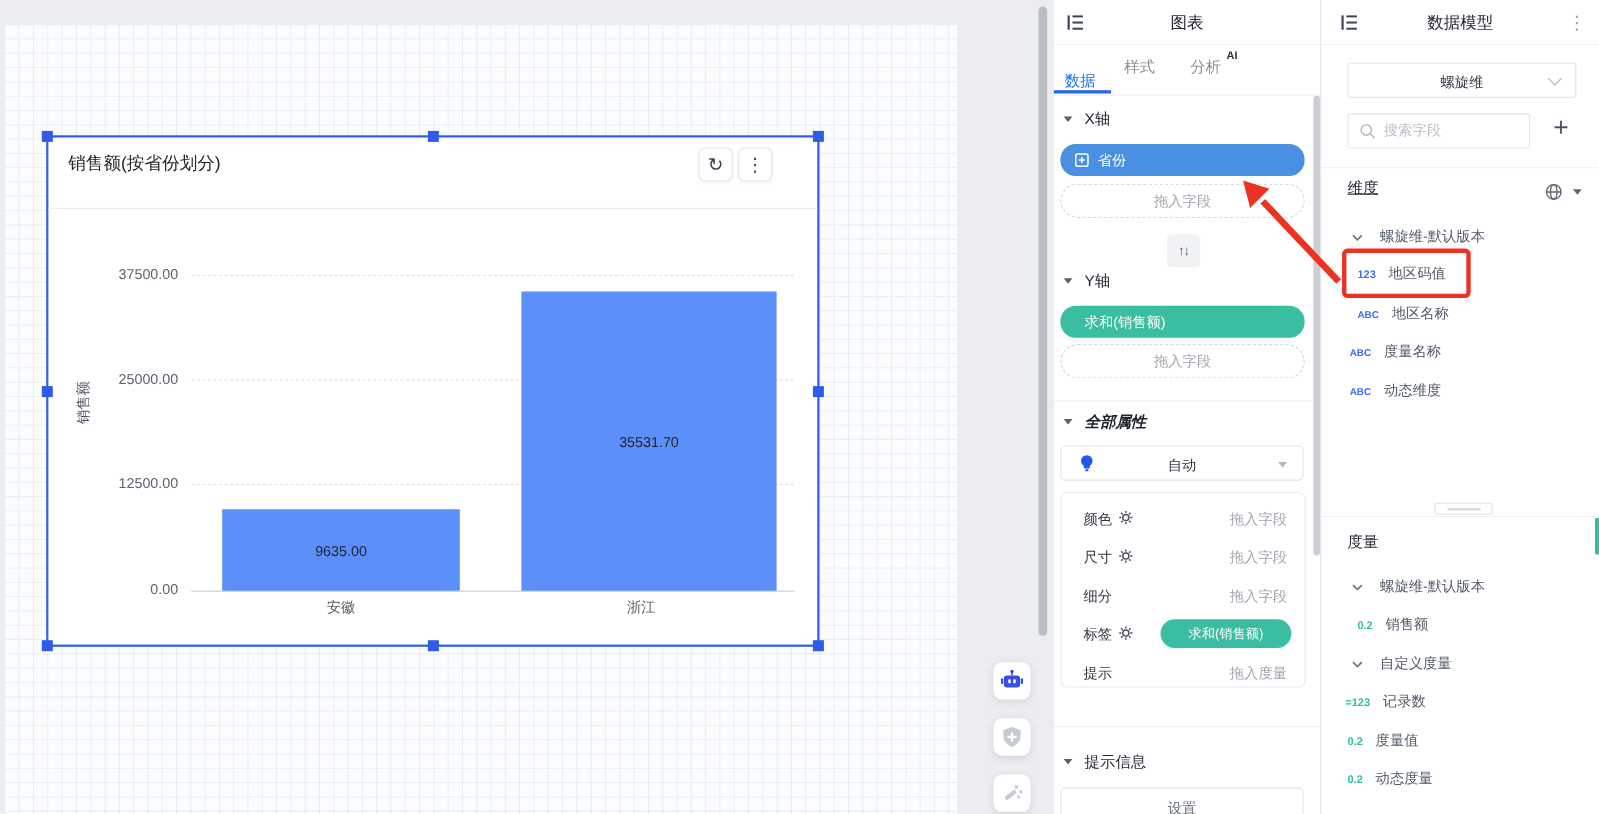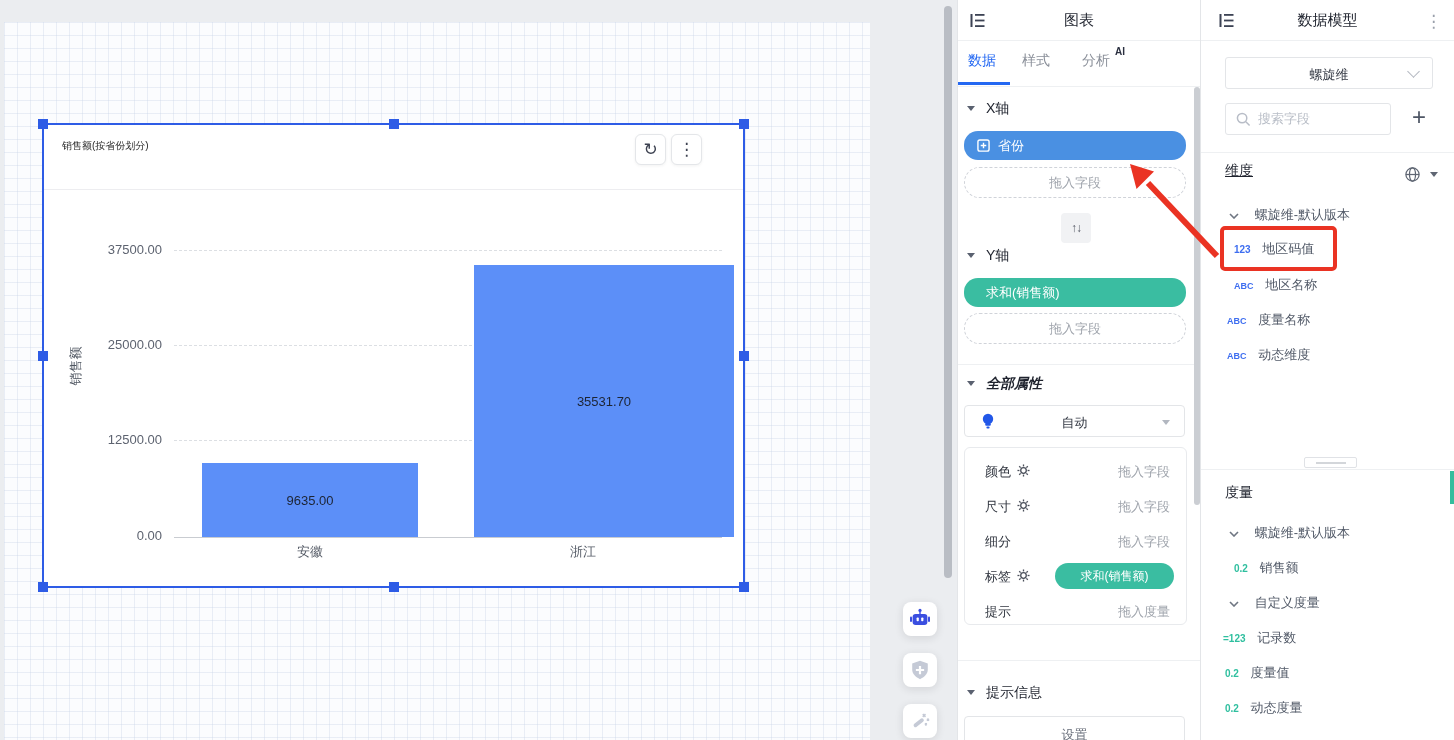--- a/index.html
+++ b/index.html
@@ -12,21 +12,21 @@
   .paper { position:absolute; left:4px; top:22px; width:866px; height:718px; background:#fbfcfe;
     background-image:linear-gradient(to right, rgba(202,213,233,.38) 1px, transparent 1px),
                      linear-gradient(to bottom, rgba(202,213,233,.38) 1px, transparent 1px);
     background-size:13px 13px; }
   .canvas-scrollbar { position:absolute; left:944px; top:6px; width:8px; height:572px; background:#b9bdc4; border-radius:4px; }
 
   
   .widget { position:absolute; left:42px; top:123px; width:703px; height:465px; background:#fff;
     border:2px solid #2e5ce6; }
   .handle { position:absolute; width:10px; height:10px; background:#2e5ce6; z-index:5; }
-  .widget-title { position:absolute; left:18px; top:14px; font-size:10px; color:#262626; }
+  .widget-title { position:absolute; left:18px; top:14px; font-size:16px; color:#262626; }
   .card-btn { position:absolute; top:9px; width:31px; height:31px; background:#fff; border:1px solid #e4e6e9;
     border-radius:6px; display:flex; align-items:center; justify-content:center; font-size:17px; color:#3c4150;
     box-shadow:0 1px 3px rgba(31,35,41,.06); cursor:pointer; }
   .widget-divider { position:absolute; left:0; top:64px; width:100%; height:1px; background:#ededf0; }
 
   .plot { position:absolute; left:0; top:0; width:100%; height:100%; }
   .ytick { position:absolute; width:90px; text-align:right; font-size:13px; color:#5d6370; }
   .gridline { position:absolute; left:130px; width:548px; border-top:1px dashed #dcdfe3; }
   .axis-line { position:absolute; left:130px; top:412px; width:548px; border-top:1px solid #c9ccd1; }
   .y-title { position:absolute; left:8px; top:232px; font-size:13px; color:#4e5560; transform:rotate(-90deg); transform-origin:center; width:48px; text-align:center; }
@@ -130,21 +130,21 @@
         <div class="gridline" style="top:125px;"></div>
         <div class="gridline" style="top:220px;"></div>
         <div class="gridline" style="top:315px;"></div>
         <div class="axis-line"></div>
 
         <div class="y-title">销售额</div>
 
         <div class="bar" style="left: 158px; width: 216px; top: 338.26px; height: 73.7399px; background: rgb(92, 143, 248);">
           <span class="bar-label">9635.00</span>
         </div>
-        <div class="bar" style="left: 430px; width: 260px; top: 140.064px; height: 271.936px; background: rgb(92, 143, 248);">
+        <div class="bar" style="left: 430px; width: 232px; top: 140.064px; height: 271.936px; background: rgb(92, 143, 248);">
           <span class="bar-label">35531.70</span>
         </div>
 
         <div class="xcat" style="left:206px;">安徽</div>
         <div class="xcat" style="left:479px;">浙江</div>
       </div>
     </div>
 
     <div class="float-btn" style="top:602px;">
       <svg width="24" height="24" viewBox="0 0 24 24">
@@ -179,21 +179,21 @@
     <div class="panel-header">
       <svg class="collapse-icon" viewBox="0 0 19 19">
         <rect x="2.5" y="3" width="2" height="13" fill="#3c4354"></rect>
         <rect x="7" y="3" width="9.5" height="1.8" fill="#3c4354"></rect>
         <rect x="7" y="8.6" width="9.5" height="1.8" fill="#3c4354"></rect>
         <rect x="7" y="14.2" width="9.5" height="1.8" fill="#3c4354"></rect>
       </svg>
       <div class="panel-title">图表</div>
     </div>
 
-    <div class="tab active" style="left:10px;">数据</div>
+    <div class="tab active" style="left:10px;margin-top:13px;">数据</div>
     <div class="tab" style="left:64px;">样式</div>
     <div class="tab" style="left:124px;">分析</div>
     <div class="tab-badge" style="left:157px;">AI</div>
     <div class="tab" style="left:203px;margin-left:39px;">交互</div>
     <div class="tab-underline"></div>
     <div class="divider" style="top:86px;"></div>
 
     <div class="section-row" style="left:28px;top:100px;">X轴</div>
     <span class="caret" style="position:absolute;left:9px;top:106px;"></span>
     <div class="pill" style="left:6px;top:131px;width:222px;height:29px;background:#4a90e2;padding-left:13px;">

